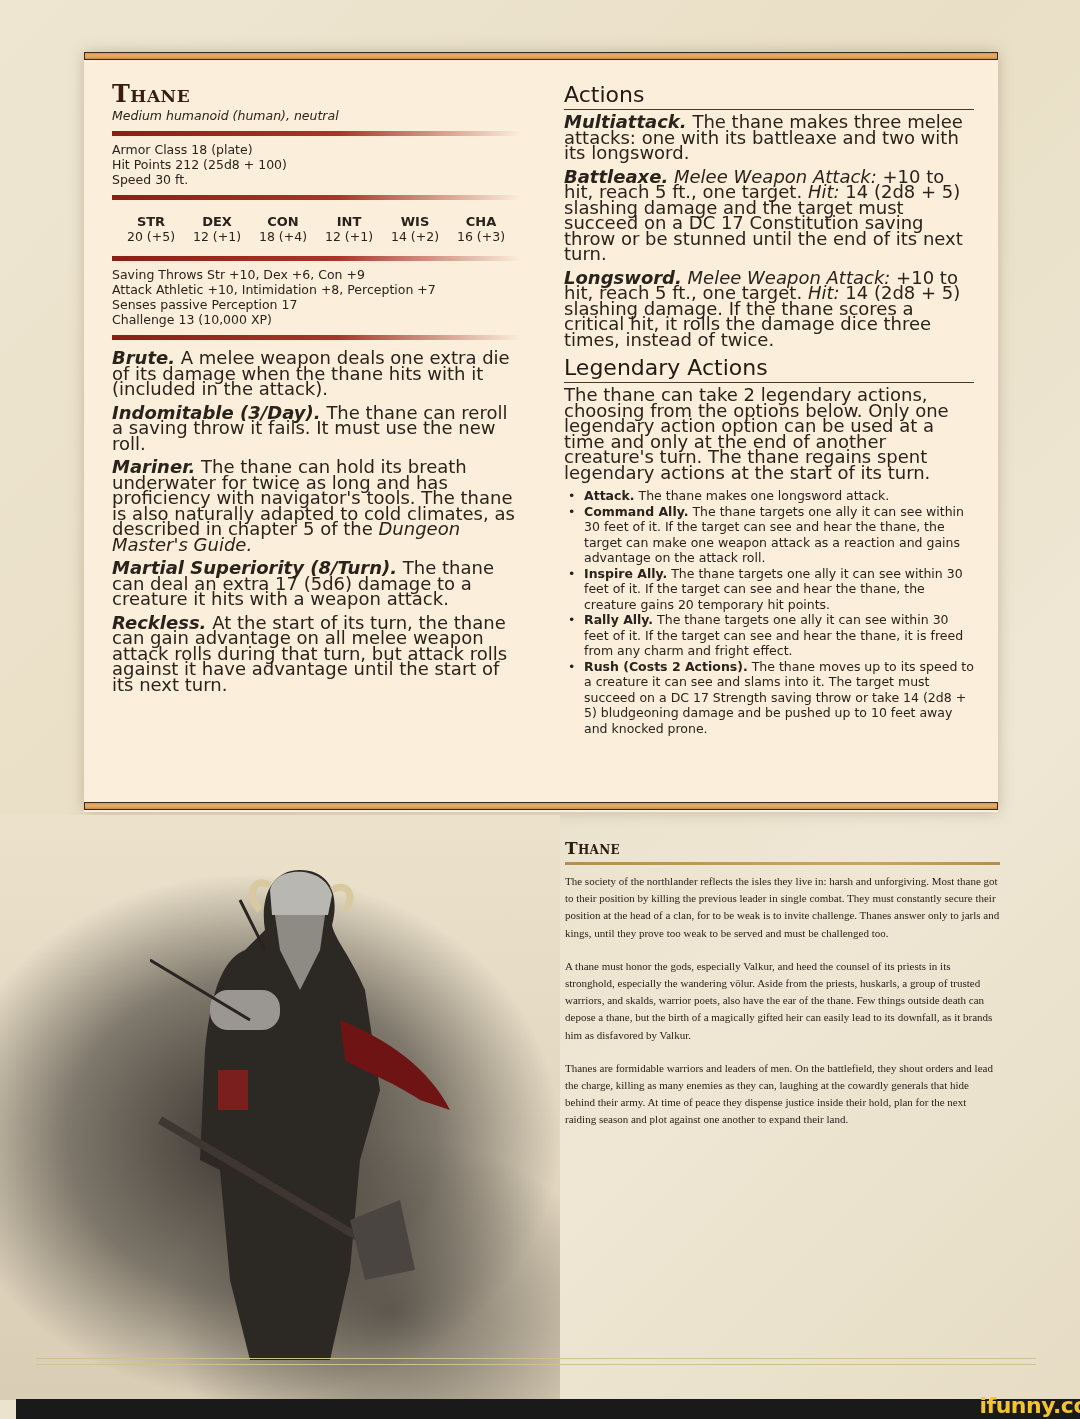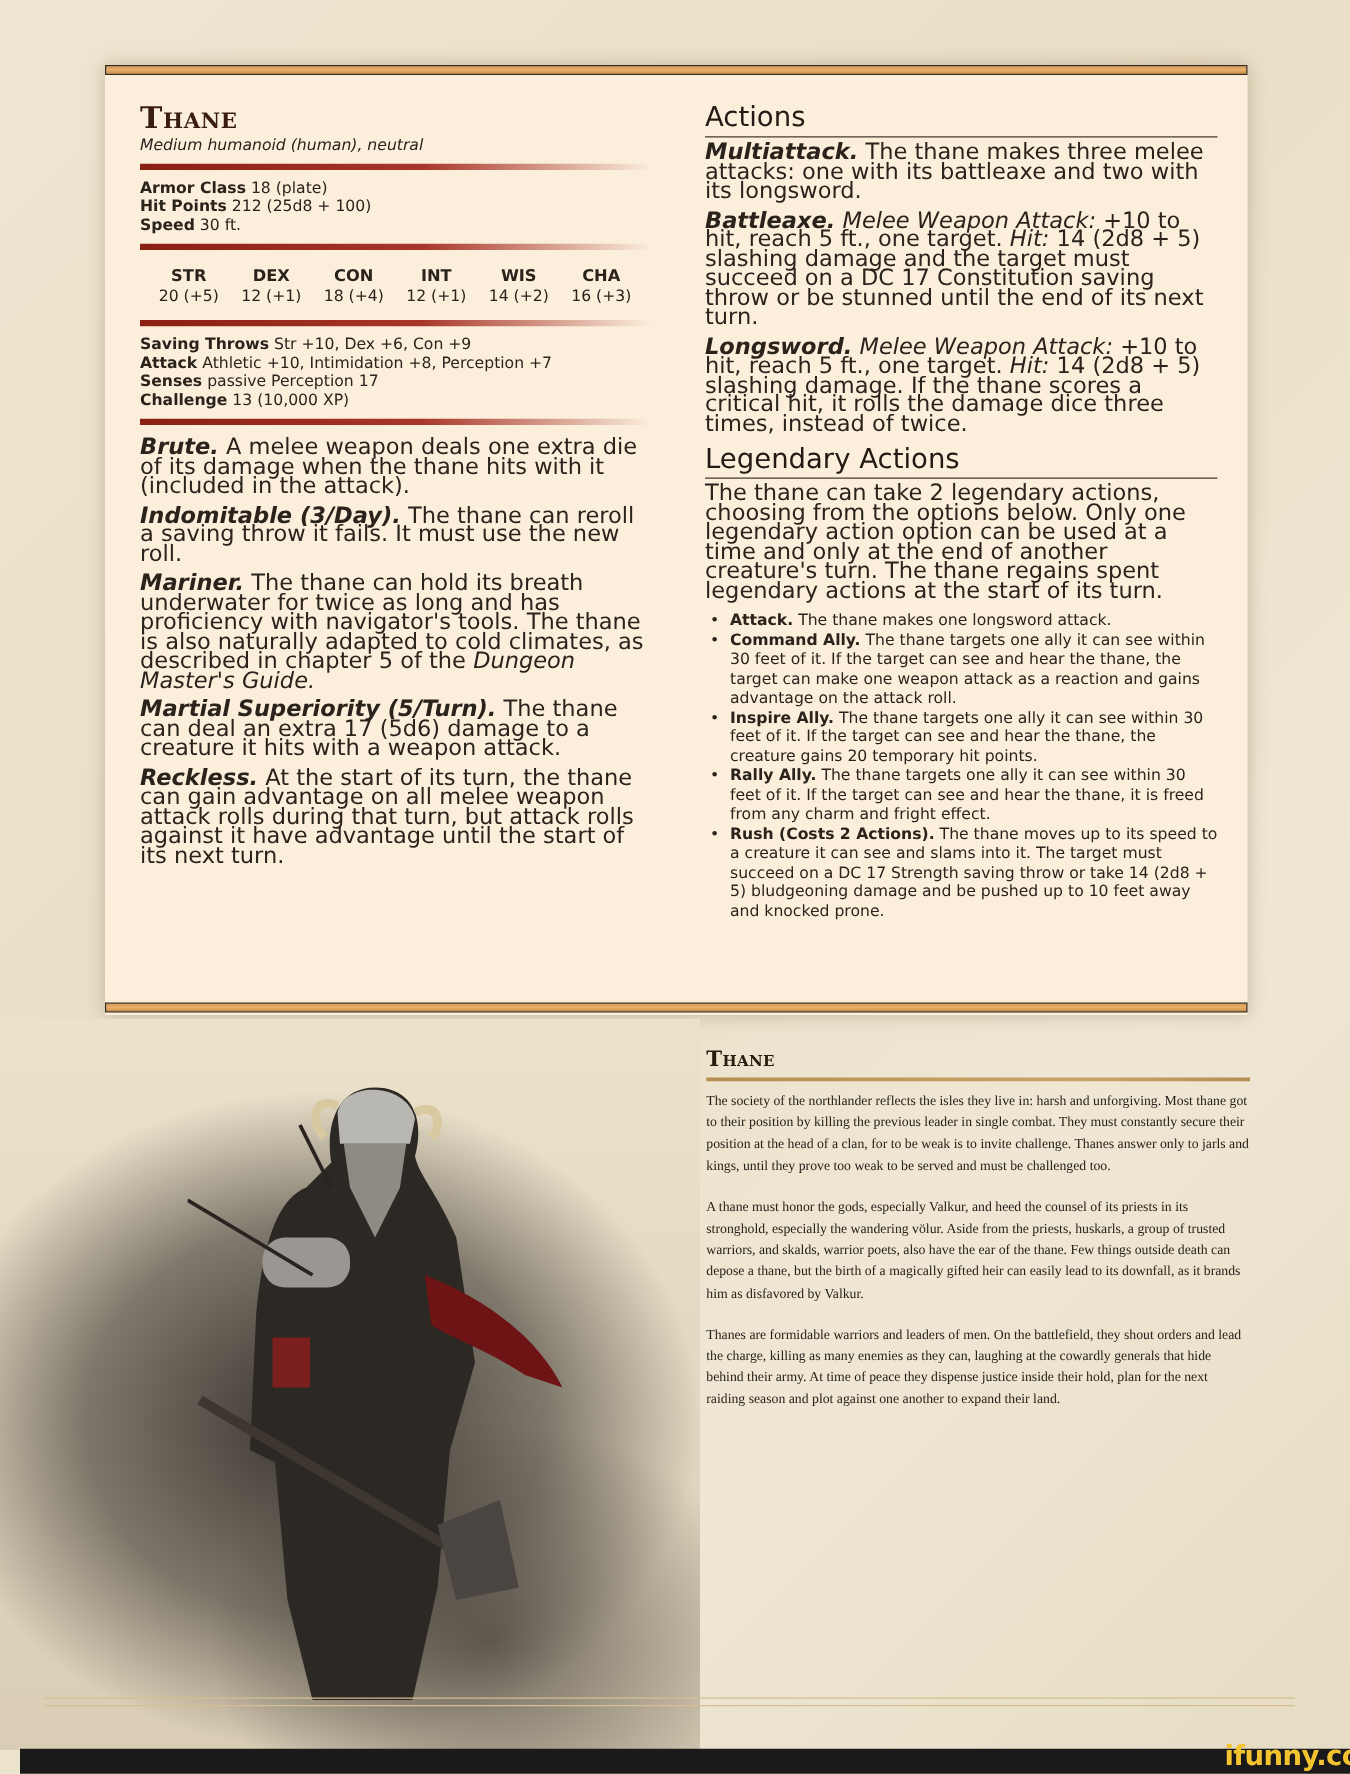--- a/index.html
+++ b/index.html
@@ -28,21 +28,21 @@
   .mon-name {
     font-family: "DejaVu Serif", serif; font-weight: bold; color: #3b1d10;
     font-size: 24px; letter-spacing: 0.5px; font-variant: small-caps; line-height: 24px;
   }
   .mon-type { font-style: italic; font-size: 12.5px; color: #2a231c; margin-top: 2px; }
   .taper {
     height: 5px; margin: 8px 0 6px 0;
     background: linear-gradient(90deg, #8a1f14 0%, #a8362a 55%, rgba(168,54,42,0) 100%);
   }
   .stat-line { font-size: 12.5px; line-height: 15px; }
-  .stat-line b { font-weight: bold; }
+  .stat-line b { font-weight: normal; }
   .abilities { display: flex; padding: 8px 6px 4px 6px; }
   .ability { text-align: center; width: 66px; }
   .ability .ab-name { font-size: 13px; font-weight: 600; }
   .ability .ab-val { font-size: 12.5px; margin-top: 0; white-space: nowrap; }
   .trait { font-size: 18px; line-height: 15.5px; margin-bottom: 8px; }
   .trait .t-name { font-weight: bold; font-style: italic; }
   .trait i { font-style: italic; }
 
   .sec-head {
     font-size: 22px; color: #231a14; border-bottom: 1.5px solid #4a3a2c;
@@ -131,21 +131,21 @@
 
     <div class="stat-line"><b>Saving Throws</b> <span>Str +10, Dex +6, Con +9</span></div>
     <div class="stat-line"><b>Attack</b> <span>Athletic +10, Intimidation +8, Perception +7</span></div>
     <div class="stat-line"><b>Senses</b> <span>passive Perception 17</span></div>
     <div class="stat-line"><b>Challenge</b> <span>13 (10,000 XP)</span></div>
     <div class="taper" style="margin-bottom:10px"></div>
 
     <div class="trait"><span class="t-name">Brute.</span> <span>A melee weapon deals one extra die of its damage when the thane hits with it (included in the attack).</span></div>
     <div class="trait"><span class="t-name">Indomitable (3/Day).</span> <span>The thane can reroll a saving throw it fails. It must use the new roll.</span></div>
     <div class="trait"><span class="t-name">Mariner.</span> <span>The thane can hold its breath underwater for twice as long and has proficiency with navigator's tools. The thane is also naturally adapted to cold climates, as described in chapter 5 of the</span> <i>Dungeon Master's Guide.</i></div>
-    <div class="trait"><span class="t-name">Martial Superiority (5/Turn).</span> <span>The thane can deal an extra 17 (5d6) damage to a creature it hits with a weapon attack.</span></div>
+    <div class="trait"><span class="t-name">Martial Superiority (8/Turn).</span> <span>The thane can deal an extra 17 (5d6) damage to a creature it hits with a weapon attack.</span></div>
     <div class="trait"><span class="t-name">Reckless.</span> <span>At the start of its turn, the thane can gain advantage on all melee weapon attack rolls during that turn, but attack rolls against it have advantage until the start of its next turn.</span></div>
   </div>
 
   <div class="col-right">
     <div class="sec-head">Actions</div>
     <div class="trait"><span class="t-name">Multiattack.</span> <span>The thane makes three melee attacks: one with its battleaxe and two with its longsword.</span></div>
     <div class="trait"><span class="t-name">Battleaxe.</span> <i>Melee Weapon Attack:</i> <span>+10 to hit, reach 5 ft., one target.</span> <i>Hit:</i> <span>14 (2d8 + 5) slashing damage and the target must succeed on a DC 17 Constitution saving throw or be stunned until the end of its next turn.</span></div>
     <div class="trait"><span class="t-name">Longsword.</span> <i>Melee Weapon Attack:</i> <span>+10 to hit, reach 5 ft., one target.</span> <i>Hit:</i> <span>14 (2d8 + 5) slashing damage. If the thane scores a critical hit, it rolls the damage dice three times, instead of twice.</span></div>
 
     <div class="sec-head" style="margin-top:4px">Legendary Actions</div>

